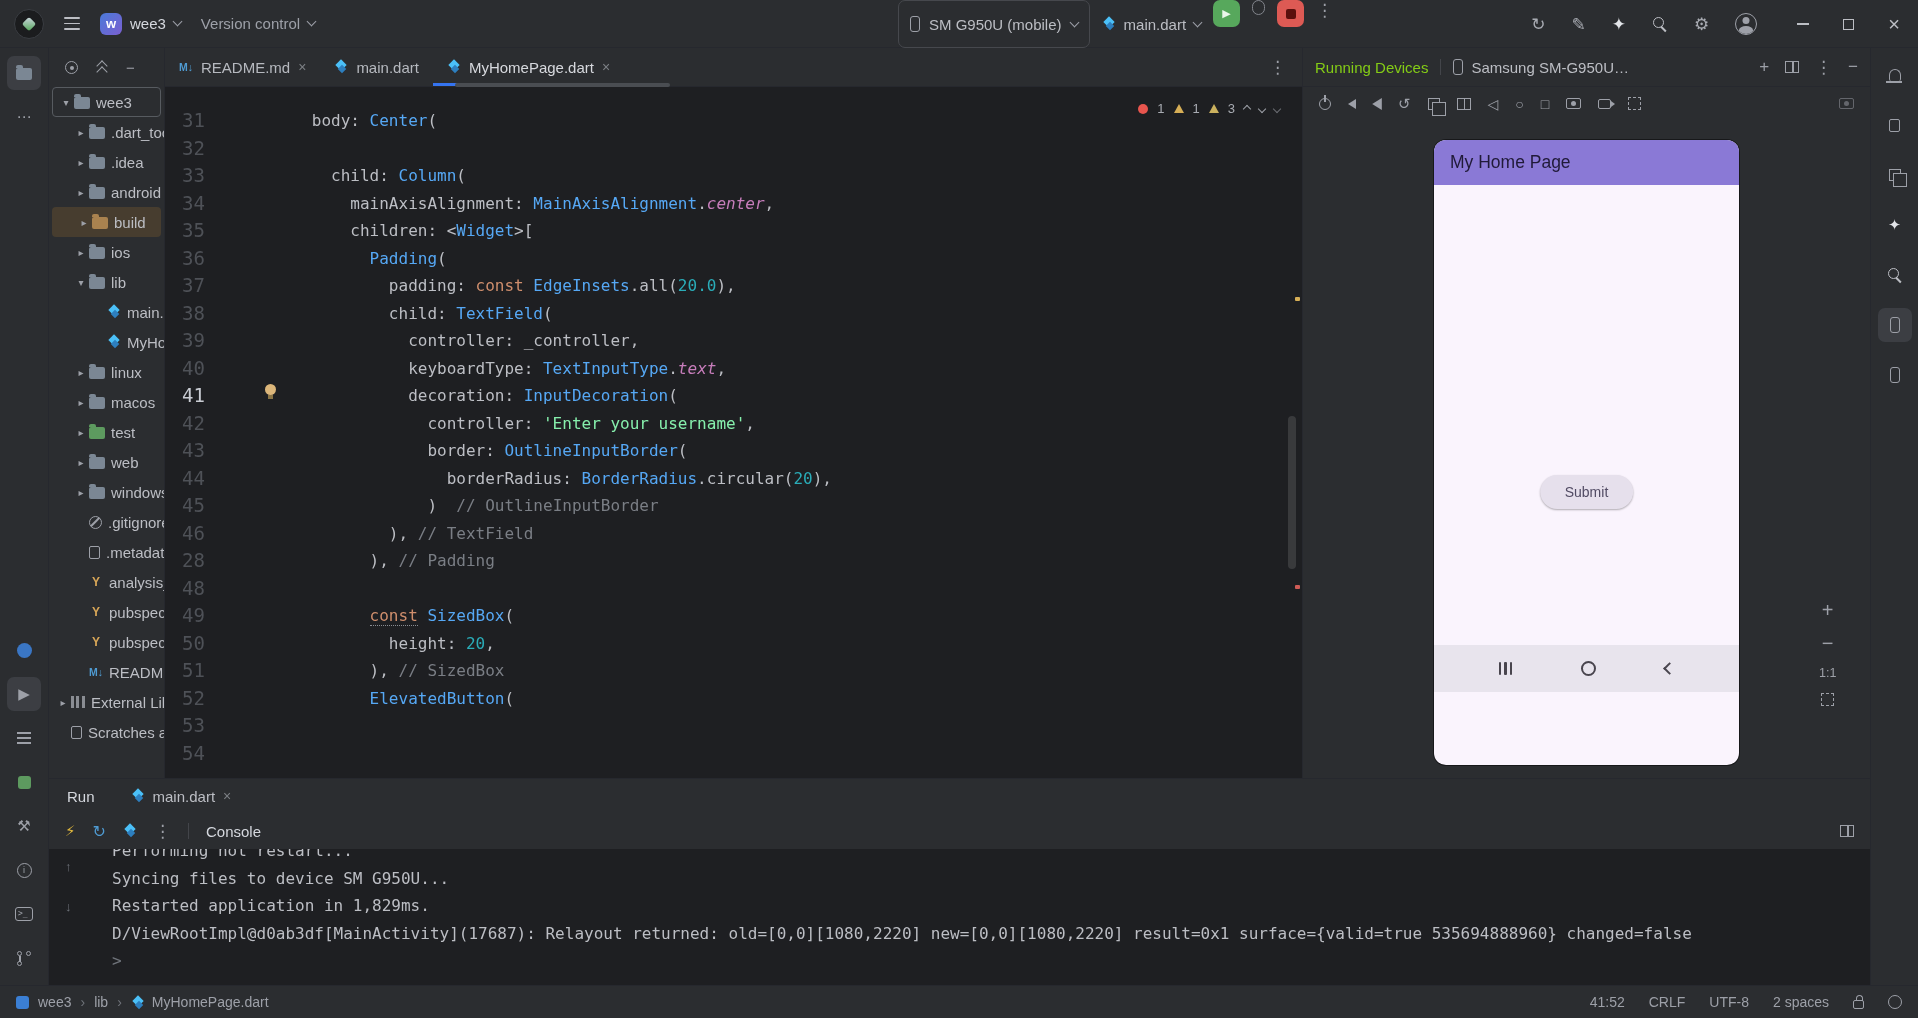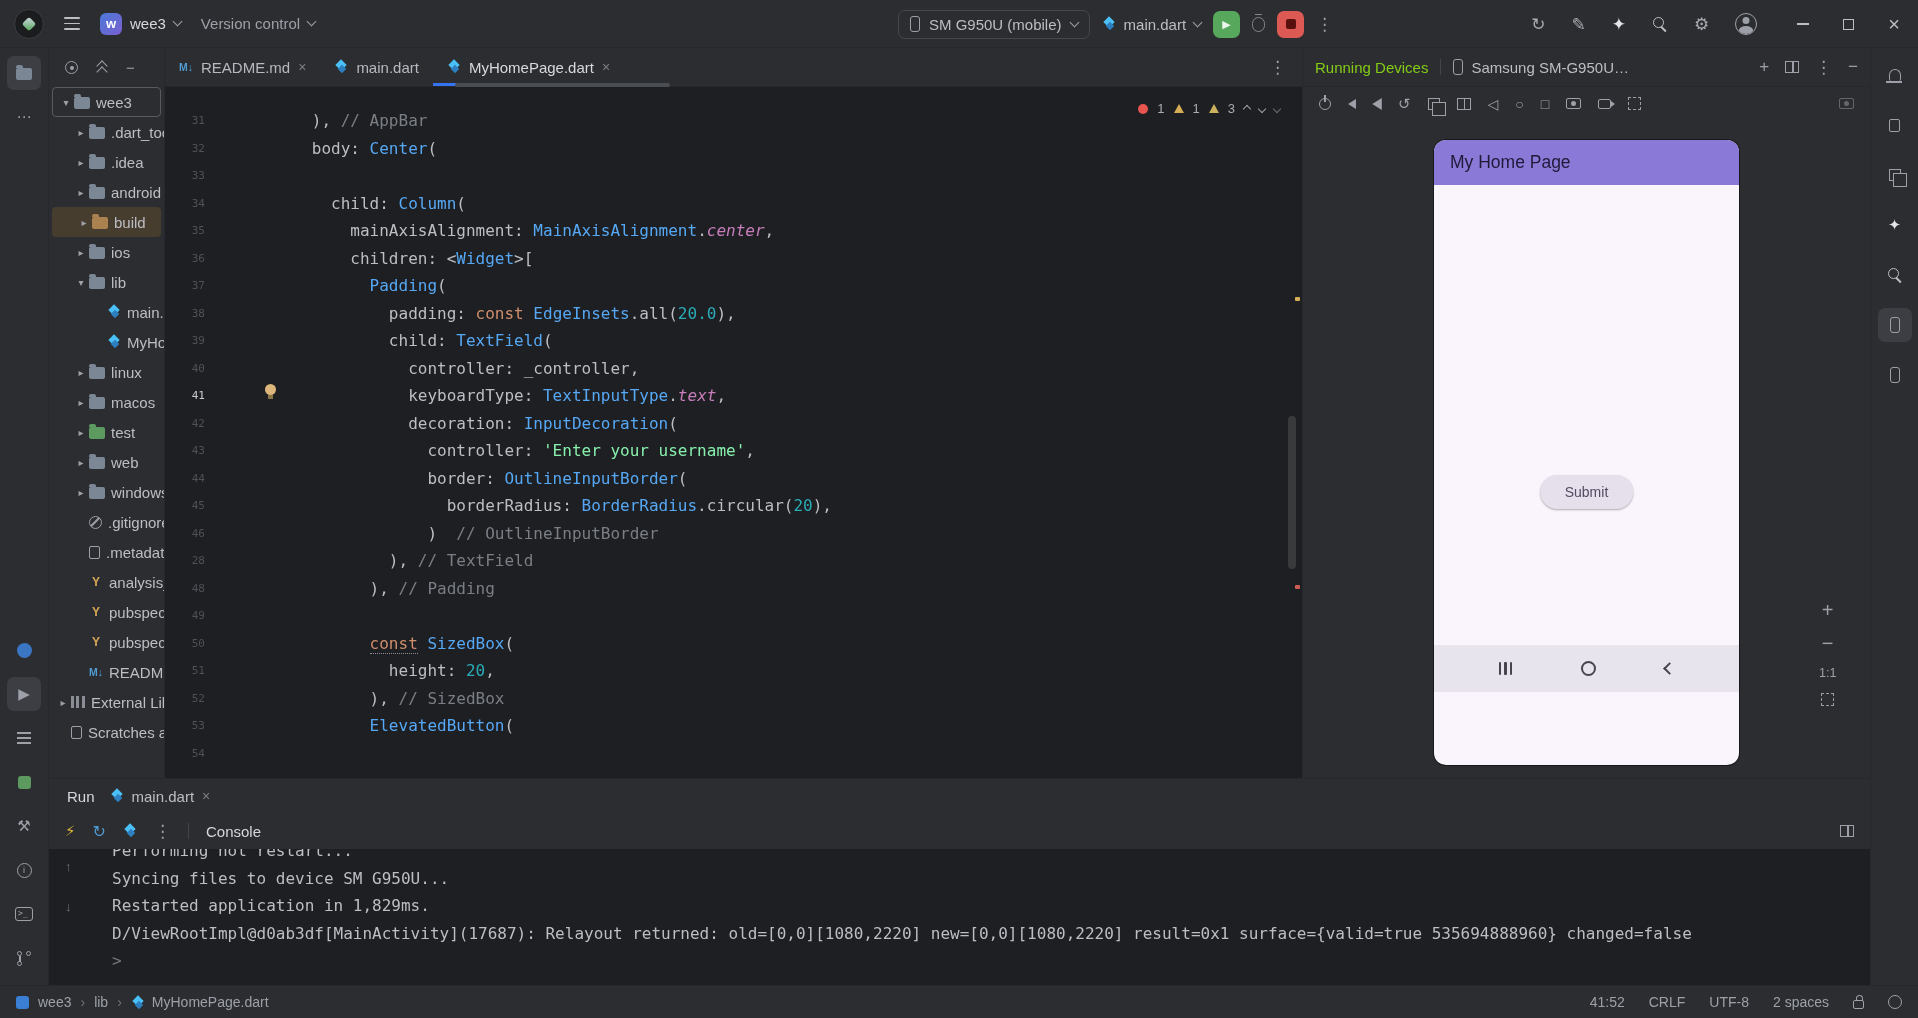--- a/index.html
+++ b/index.html
@@ -71,21 +71,21 @@
   .lock-ico::before{content:"";position:absolute;left:1.5px;top:-5.5px;width:5px;height:5px;border:1.5px solid #9da0a8;border-bottom:none;border-radius:4px 4px 0 0}
   .circ-ico{width:14px;height:14px;border:1.5px solid #9da0a8;border-radius:50%}
   .crumb-ico{width:13px;height:13px;border-radius:3px;background:#3b7fd4;flex:none}
 
   
   .topbar{position:absolute;left:0;top:0;width:1918px;height:48px;background:#2b2d30;border-bottom:1px solid #26282e;display:flex;align-items:center;z-index:5}
   .tb-left{display:flex;align-items:center;gap:20px;padding-left:14px}
   .proj-widget,.vc-widget{display:flex;align-items:center;gap:8px;cursor:pointer}
   .proj-widget span.lbl{color:#d5d8de}
   .vc-widget{color:#9da0a8}
-  .tb-center{position:absolute;left:898px;top:0;height:48px;display:flex;align-items:center;gap:12px}
+  .tb-center{position:absolute;left:898px;top:0;height:48px;display:flex;gap:12px}
   .device-pill{display:flex;align-items:center;gap:9px;border:1px solid #46484d;border-radius:7px;padding:5px 11px;color:#bcbec4;cursor:pointer}
   .cfg-widget{display:flex;align-items:center;gap:8px;cursor:pointer}
   .run-btn{width:27px;height:27px;border:none;border-radius:7px;background:#57a85c;color:#eaf6ea;font-size:11px;display:flex;align-items:center;justify-content:center;cursor:pointer}
   .stop-btn{width:27px;height:27px;border:none;border-radius:7px;background:#dd5a54;display:flex;align-items:center;justify-content:center;cursor:pointer}
   .stop-btn i{width:10px;height:10px;background:#5a100d;border-radius:2px}
   .kebab{font-size:17px;color:#9da0a8;cursor:pointer}
   .tb-right{position:absolute;right:0;top:0;height:48px;display:flex;align-items:center;gap:26px;padding-right:18px}
   .tb-right .glyph{font-size:17px;color:#a8abb2}
   .tb-right .spark{color:#e3e5e9}
   .win-group{display:flex;align-items:center;gap:34px;margin-left:14px}
@@ -117,21 +117,21 @@
   .etab{display:flex;align-items:center;gap:8px;padding:0 14px;color:#b6b9bf;position:relative;cursor:pointer}
   .etab.active{color:#d7d9de}
   .etab.active::after{content:"";position:absolute;left:0;right:0;bottom:0;height:3px;background:#3574f0}
   .tab-close{color:#7d8085;font-size:14px}
   .tab-kebab{margin-left:auto;display:flex;align-items:center;padding-right:16px}
   .tab-thumb{position:absolute;left:455px;top:83px;width:215px;height:4px;background:#4a4d52;border-radius:2px;z-index:6}
 
   
   .editor{position:absolute;left:165px;top:87px;width:1137px;height:691px;background:#1e1f22;overflow:hidden}
   .gutter{position:absolute;left:0;top:20px;width:75px;text-align:right;padding-right:35px}
-  .gut-num{height:27.5px;line-height:27.5px;font-family:"DejaVu Sans Mono",monospace;font-size:11px;color:#4e5157}
+  .gut-num{height:27.5px;line-height:27.5px;font-family:"DejaVu Sans Mono",monospace;font-size:19px;color:#4e5157}
   .gut-num.cur{color:#c9ccd3}
   .code{position:absolute;left:75px;top:20px;right:20px;padding-left:14px;font-family:"DejaVu Sans Mono",monospace;font-size:16px;line-height:27.5px}
   .code-line{height:27.5px;white-space:pre}
   .tk-p{color:#bcbec4}.tk-k{color:#cf8e6d}.tk-c{color:#56a8f5}.tk-s{color:#86efac}
   .tk-n{color:#2aacb8}.tk-m{color:#7a7e85}.tk-f{color:#c77dbb;font-style:italic}
   .tk-u{color:#cf8e6d;border-bottom:1px dotted #8a8d93}
   .bulb{position:absolute;left:100px;top:297px;width:12px;height:15px}
   .bulb::before{content:"";position:absolute;left:0;top:0;width:11px;height:11px;border-radius:50%;background:#dcb67a}
   .bulb::after{content:"";position:absolute;left:3px;bottom:0;width:5px;height:4px;background:#8a7445}
   .inspections{position:absolute;right:22px;top:14px;display:flex;align-items:center;gap:9px;font-size:13px;color:#a8abb2}
@@ -173,21 +173,21 @@
   .nv-recents{display:flex;gap:3px}
   .nv-recents i{width:2.5px;height:13px;background:#49454e;border-radius:1px}
   .nv-home{width:15px;height:15px;border:2px solid #49454e;border-radius:50%}
   .nv-back{width:9px;height:9px;border-left:2px solid #49454e;border-bottom:2px solid #49454e;transform:rotate(45deg)}
   .zoomctl{position:absolute;left:516px;top:552px;display:flex;flex-direction:column;align-items:center;gap:13px;color:#9da0a8}
   .zoomctl .zg{font-size:20px;line-height:1;cursor:pointer}
   .zoomctl .zlabel{font-size:12.5px}
 
   
   .runpanel{position:absolute;left:49px;top:778px;width:1821px;height:207px;background:#1e1f22;border-top:1px solid #26282e}
-  .run-head{height:34px;background:#2b2d30;display:flex;align-items:center;gap:15px;padding:0 18px}
+  .run-head{height:34px;background:#2b2d30;display:flex;align-items:center;gap:36px;padding:0 18px}
   .run-title{color:#d5d8de}
   .run-tab{display:flex;align-items:center;gap:8px;color:#bcbec4;cursor:pointer}
   .run-toolbar{height:36px;background:#2b2d30;display:flex;align-items:center;gap:17px;padding:0 16px;color:#9da0a8}
   .run-toolbar .bolt{color:#e2b93d;font-size:15px}
   .run-toolbar .restart{color:#4f9bd2;font-size:16px}
   .console{position:relative;height:137px;overflow:hidden;padding-left:63px;font-family:"DejaVu Sans Mono",monospace;font-size:16px;line-height:27.5px;color:#bcbec4}
   .con-line{white-space:pre;height:27.5px}
   .con-line:first-child{margin-top:-12px}
   .con-gutter{position:absolute;left:16px;top:4px;display:flex;flex-direction:column;gap:12px;color:#6f737a;font-size:13px;font-family:"Liberation Sans",sans-serif}
   .con-prompt{color:#6f737a}
@@ -484,21 +484,20 @@
       <div class="gut-num">28</div>
       <div class="gut-num">48</div>
       <div class="gut-num">49</div>
       <div class="gut-num">50</div>
       <div class="gut-num">51</div>
       <div class="gut-num">52</div>
       <div class="gut-num">53</div>
       <div class="gut-num">54</div>
     </div>
   <div class="code">
-      <div class="code-line"><span class="tk-p">      ), </span><span class="tk-m">// AppBar</span></div>
       <div class="code-line"><span class="tk-p">      body: </span><span class="tk-c">Center</span><span class="tk-p">(</span></div>
       <div class="code-line"></div>
       <div class="code-line"><span class="tk-p">        child: </span><span class="tk-c">Column</span><span class="tk-p">(</span></div>
       <div class="code-line"><span class="tk-p">          mainAxisAlignment: </span><span class="tk-c">MainAxisAlignment</span><span class="tk-p">.</span><span class="tk-f">center</span><span class="tk-p">,</span></div>
       <div class="code-line"><span class="tk-p">          children: &lt;</span><span class="tk-c">Widget</span><span class="tk-p">&gt;[</span></div>
       <div class="code-line"><span class="tk-p">            </span><span class="tk-c">Padding</span><span class="tk-p">(</span></div>
       <div class="code-line"><span class="tk-p">              padding: </span><span class="tk-k">const </span><span class="tk-c">EdgeInsets</span><span class="tk-p">.all(</span><span class="tk-n">20.0</span><span class="tk-p">),</span></div>
       <div class="code-line"><span class="tk-p">              child: </span><span class="tk-c">TextField</span><span class="tk-p">(</span></div>
       <div class="code-line"><span class="tk-p">                controller: _controller,</span></div>
       <div class="code-line"><span class="tk-p">                keyboardType: </span><span class="tk-c">TextInputType</span><span class="tk-p">.</span><span class="tk-f">text</span><span class="tk-p">,</span></div>

